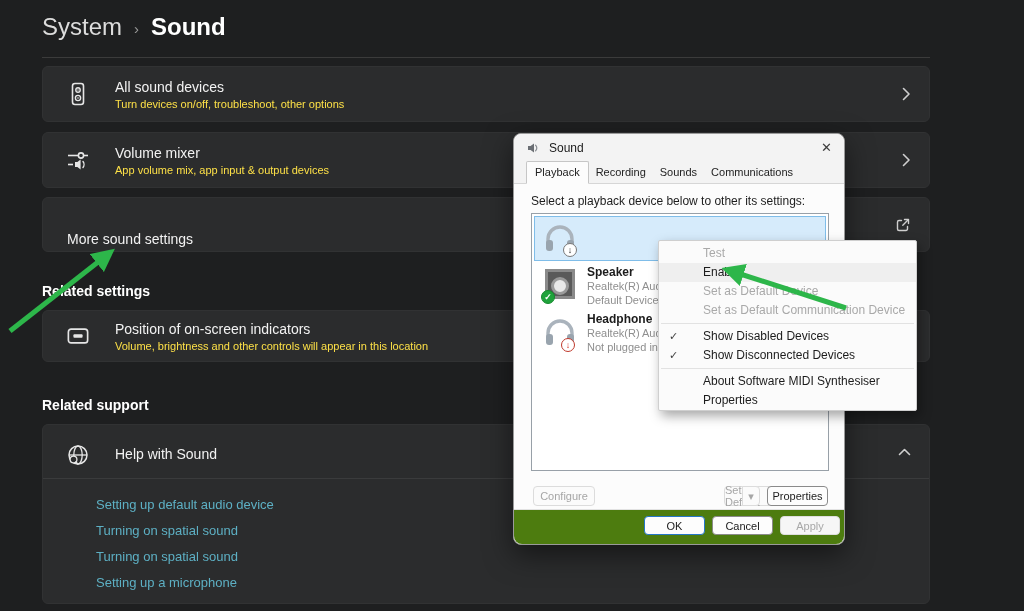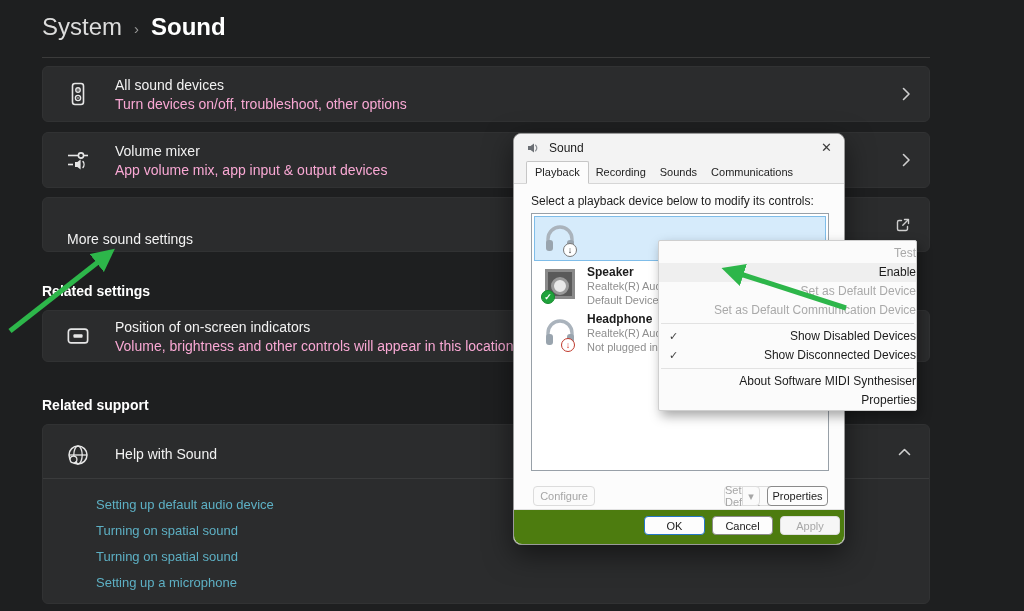--- a/index.html
+++ b/index.html
@@ -11,21 +11,21 @@
   .breadcrumb .parent { font-weight:400; color:#dcdcdc; }
   .breadcrumb .sep { font-size:15px; color:#9a9a9a; padding-top:3px; }
   .breadcrumb .current { font-weight:700; color:#ffffff; }
 
   .top-divider { position:absolute; left:42px; top:57px; width:888px; height:1px; background:#3b3b3b; z-index:1; }
 
   .card { position:absolute; left:42px; width:888px; background:#2b2c2d; border:1px solid #313233; border-radius:6px; display:flex; align-items:center; padding:0 18px; z-index:1; }
   .card .icon-col { width:22px; margin-left:6px; margin-right:26px; display:flex; justify-content:center; flex:none; }
   .card .txt-col { display:flex; flex-direction:column; gap:3px; }
   .card .title { font-size:14px; color:#f2f2f2; }
-  .card .subtitle { font-size:14px; color:#f9a8d4; }
+  .card .subtitle { font-size:11px; color:#fde047; }
   .card .right-icon { margin-left:auto; display:flex; align-items:center; }
 
   .section-heading { position:absolute; left:42px; font-size:14px; font-weight:700; color:#ffffff; z-index:1; }
 
   .help-links { position:absolute; left:96px; top:498px; display:flex; flex-direction:column; gap:12px; z-index:1; }
   .help-links a { font-size:13px; color:#5db0c4; text-decoration:none; line-height:14px; }
 
   .help-divider { position:absolute; left:43px; top:478px; width:886px; height:1px; background:#3a3b3c; z-index:2; }
 
   
@@ -52,21 +52,21 @@
   .spk-cone { position:absolute; left:50%; top:50%; transform:translate(-50%,-50%); width:18px; height:18px; border-radius:50%; background:#e8e8e8; border:3px solid #9a9a9a; }
   .dlg-btn { position:absolute; height:20px; font-size:11px; display:flex; align-items:center; justify-content:center; border-radius:4px; background:#fdfdfd; border:1px solid #8a8a8a; color:#1d1d1d; }
   .dlg-btn.disabled { color:#a6a6a6; border-color:#dcdcdc; background:#fbfbfb; }
   .dlg-footer { position:absolute; left:0; right:0; bottom:0; height:35px; background:#4d7c0f; border-top:1px solid #e2e2e2; border-radius:0 0 8px 8px; }
   .foot-btn { position:absolute; top:6px; height:19px; font-size:11px; display:flex; align-items:center; justify-content:center; border-radius:4px; background:#fdfdfd; border:1px solid #8a8a8a; color:#1b1b1b; }
   .foot-btn.ok { border:1px solid #2577c8; }
   .foot-btn.disabled { color:#a8a8a8; border-color:#dedede; background:#f6f6f6; }
 
   
   .ctx-menu { position:absolute; left:658px; top:240px; width:259px; height:171px; background:#fbfbfb; border:1px solid #cfcfcf; border-radius:2px; box-shadow:3px 5px 12px rgba(0,0,0,.35); z-index:20; padding-top:3px; }
-  .ctx-item { position:relative; height:19px; line-height:19px; padding-left:44px; font-size:12px; color:#1c1c1c;text-align:right; }
+  .ctx-item { position:relative; height:19px; line-height:19px; padding-left:44px; font-size:12px; color:#1c1c1c; }
   .ctx-item.disabled { color:#a9a9a9; }
   .ctx-item.highlight { background:#efefef; }
   .ctx-check { position:absolute; left:10px; top:0; font-size:11px; color:#3f3f3f; }
   .ctx-sep { height:1px; background:#e2e2e2; margin:3px 2px; }
 
   
   .arrows { position:absolute; left:0; top:0; width:1024px; height:611px; z-index:50; pointer-events:none; }
 
   svg.ic { display:block; }
 </style>
@@ -187,21 +187,21 @@
       </svg>
     <span class="dlg-title">Sound</span>
     <span class="dlg-close">✕</span>
   </div>
   <div class="dlg-tabstrip">
     <span class="tab active">Playback</span>
     <span class="tab">Recording</span>
     <span class="tab">Sounds</span>
     <span class="tab">Communications</span>
   </div>
-  <div class="dlg-instruction">Select a playback device below to modify its controls:</div>
+  <div class="dlg-instruction">Select a playback device below to other its settings:</div>
 
   <div class="dlg-list">
 
     <div class="dev-row selected">
       <span class="dev-icon">
         <svg class="ic" width="38" height="38" viewBox="0 0 38 38">
             <path d="M7 24v-5a12 12 0 0 1 24 0v5" fill="none" stroke="#aab3bc" stroke-width="3.4"></path>
             <rect x="5" y="20" width="7" height="11" rx="3" fill="#99a4ae"></rect>
             <rect x="26" y="20" width="7" height="11" rx="3" fill="#99a4ae"></rect>
           </svg>

